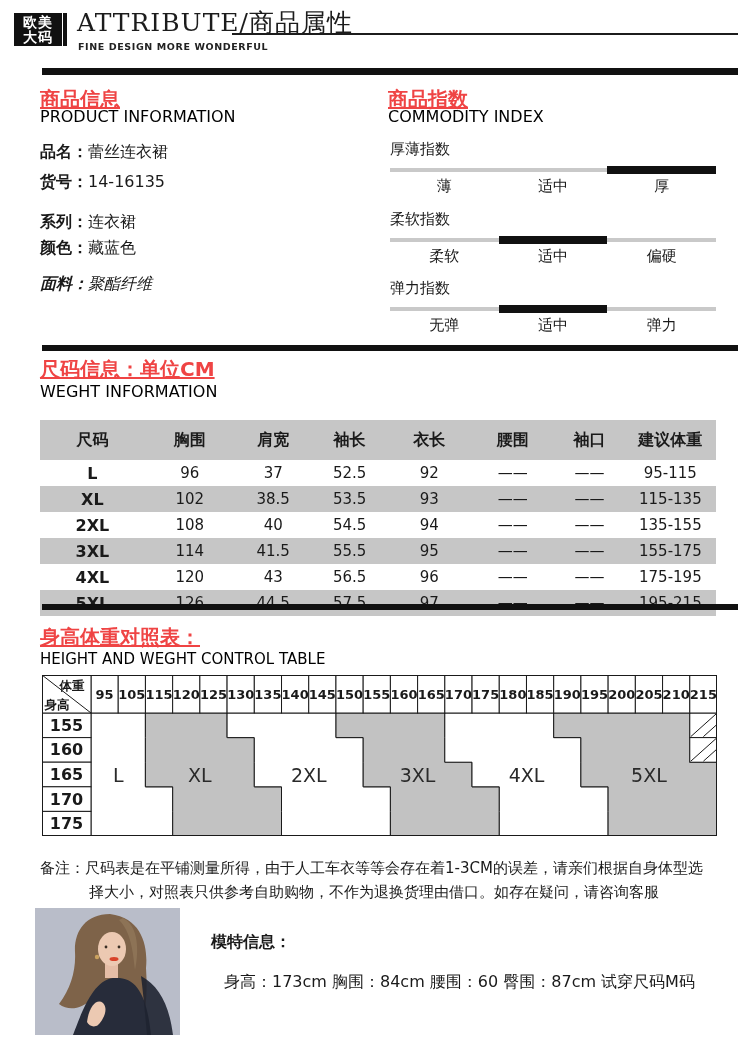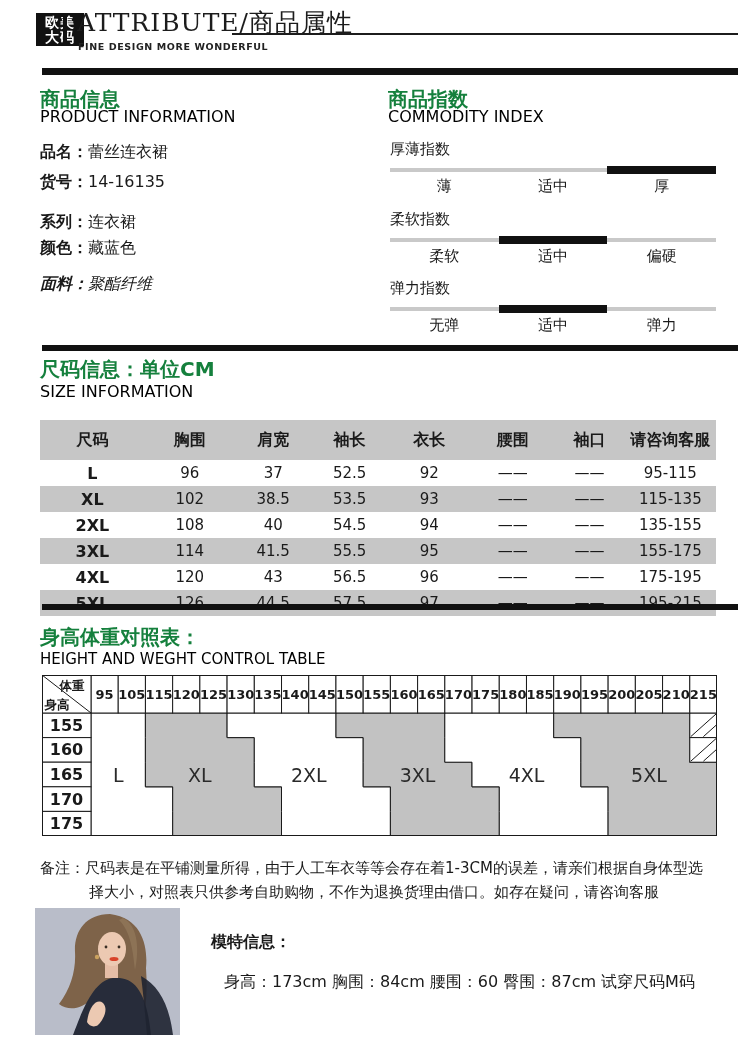--- a/index.html
+++ b/index.html
@@ -2,30 +2,30 @@
 <html><head>
 <meta charset="utf-8">
 <style>
   html,body{margin:0;padding:0;background:#fff;}
   .page{position:relative;width:750px;height:1055px;background:#fff;overflow:hidden;
         font-family:"DejaVu Sans","Liberation Sans",sans-serif;color:#1a1a1a;}
   .abs{position:absolute;}
 
   
   .brand-badge{left:14px;top:13px;width:48px;height:33px;background:#111;color:#fff;
-    text-align:center;font-weight:bold;font-size:14px;line-height:15px;padding-top:2px;box-sizing:border-box;letter-spacing:1px;margin-left:22px;}
+    text-align:center;font-weight:bold;font-size:14px;line-height:15px;padding-top:2px;box-sizing:border-box;letter-spacing:1px;}
   .brand-divider{left:63px;top:13px;width:4px;height:33px;background:#111;}
   .page-title{left:77px;top:6px;font-family:"DejaVu Serif","Liberation Serif",serif;
     font-size:25px;color:#1c1c1c;letter-spacing:1px;}
   .title-underline{left:232px;top:33px;width:506px;height:2px;background:#1c1c1c;}
   .page-tagline{left:78px;top:41px;font-size:9.5px;font-weight:bold;letter-spacing:.6px;color:#222;}
   .rule{background:#111;height:7px;left:42px;width:696px;}
 
   
-  .h-cn{font-size:20px;font-weight:bold;color:#15803d;}
+  .h-cn{font-size:20px;font-weight:bold;color:#ef4444;text-decoration:underline;}
   .h-en{font-size:16px;color:#000000;}
 
   
   .pfield{position:absolute;left:40px;font-size:16px;white-space:nowrap;}
   .pfield b{font-weight:bold;margin-top:48px;}
 
   
   .iblock{position:absolute;left:390px;width:326px;height:58px;}
   .iname{position:absolute;left:0;top:0;font-size:15px;}
   .ibar{position:absolute;left:0;top:28px;width:326px;height:4px;background:#c9c9c9;}
@@ -108,42 +108,42 @@
         <div class="ilabels">
           <span>无弹</span>
           <span>适中</span>
           <span>弹力</span>
         </div>
       </div>
     </div>
 
   <div class="abs rule" style="top:345px;height:6px"></div>
   <div class="abs h-cn" style="left:40px;top:356px">尺码信息：单位CM</div>
-  <div class="abs h-en" style="left:40px;top:382px">SIZE INFORMATION</div>
+  <div class="abs h-en" style="left:40px;top:382px">WEGHT INFORMATION</div>
   <table class="size abs" style="left:40px;top:420px">
     <colgroup>
       <col style="width:15.5%">
         <col style="width:13.3%">
         <col style="width:11.4%">
         <col style="width:11.2%">
       <col style="width:12.4%">
         <col style="width:12.3%">
         <col style="width:10.4%">
         <col style="width:13.5%">
     </colgroup>
     <thead>
         <tr>
           <th>尺码</th>
           <th>胸围</th>
           <th>肩宽</th>
           <th>袖长</th>
           <th>衣长</th>
           <th>腰围</th>
           <th>袖口</th>
-          <th>请咨询客服</th>
+          <th>建议体重</th>
         </tr>
       </thead>
     <tbody>
         <tr>
           <td>L</td>
           <td>96</td>
           <td>37</td>
           <td>52.5</td>
           <td>92</td>
           <td>——</td>

